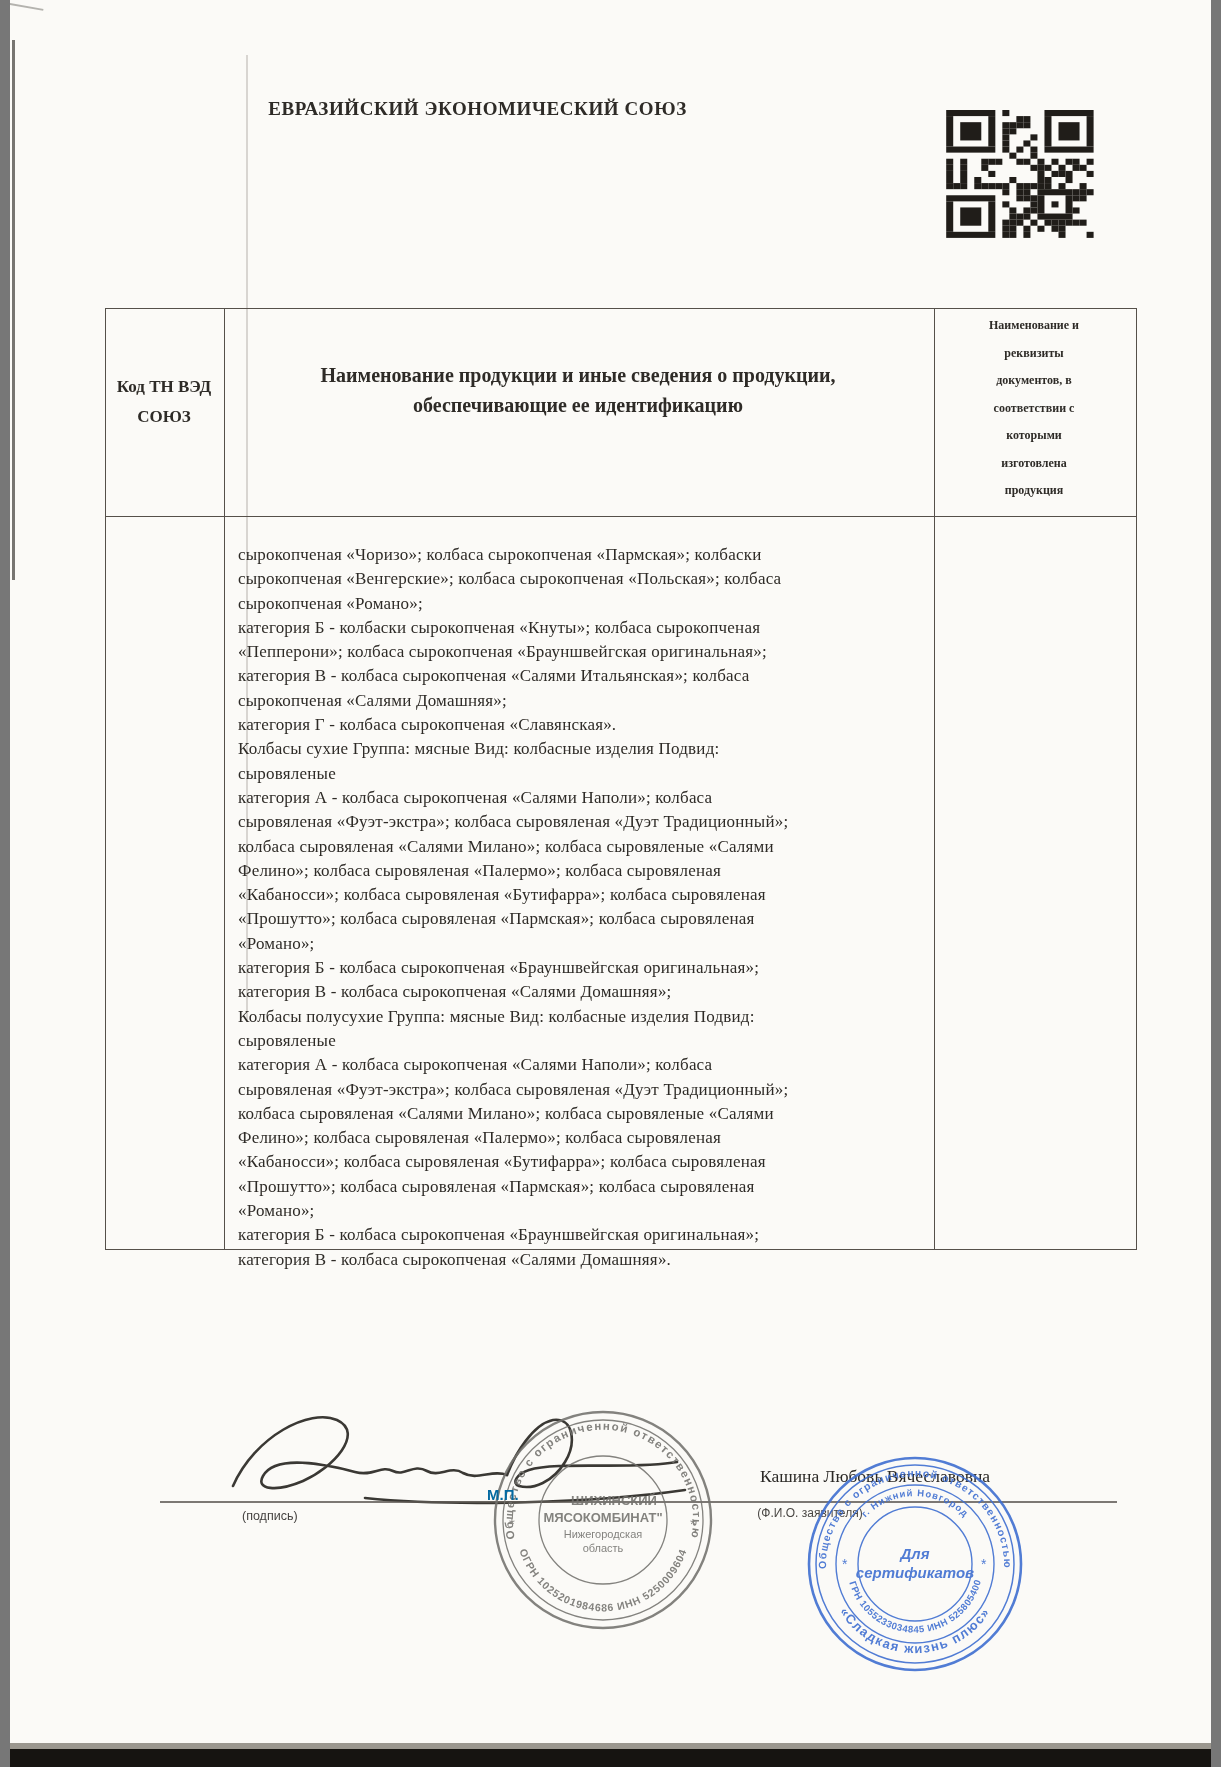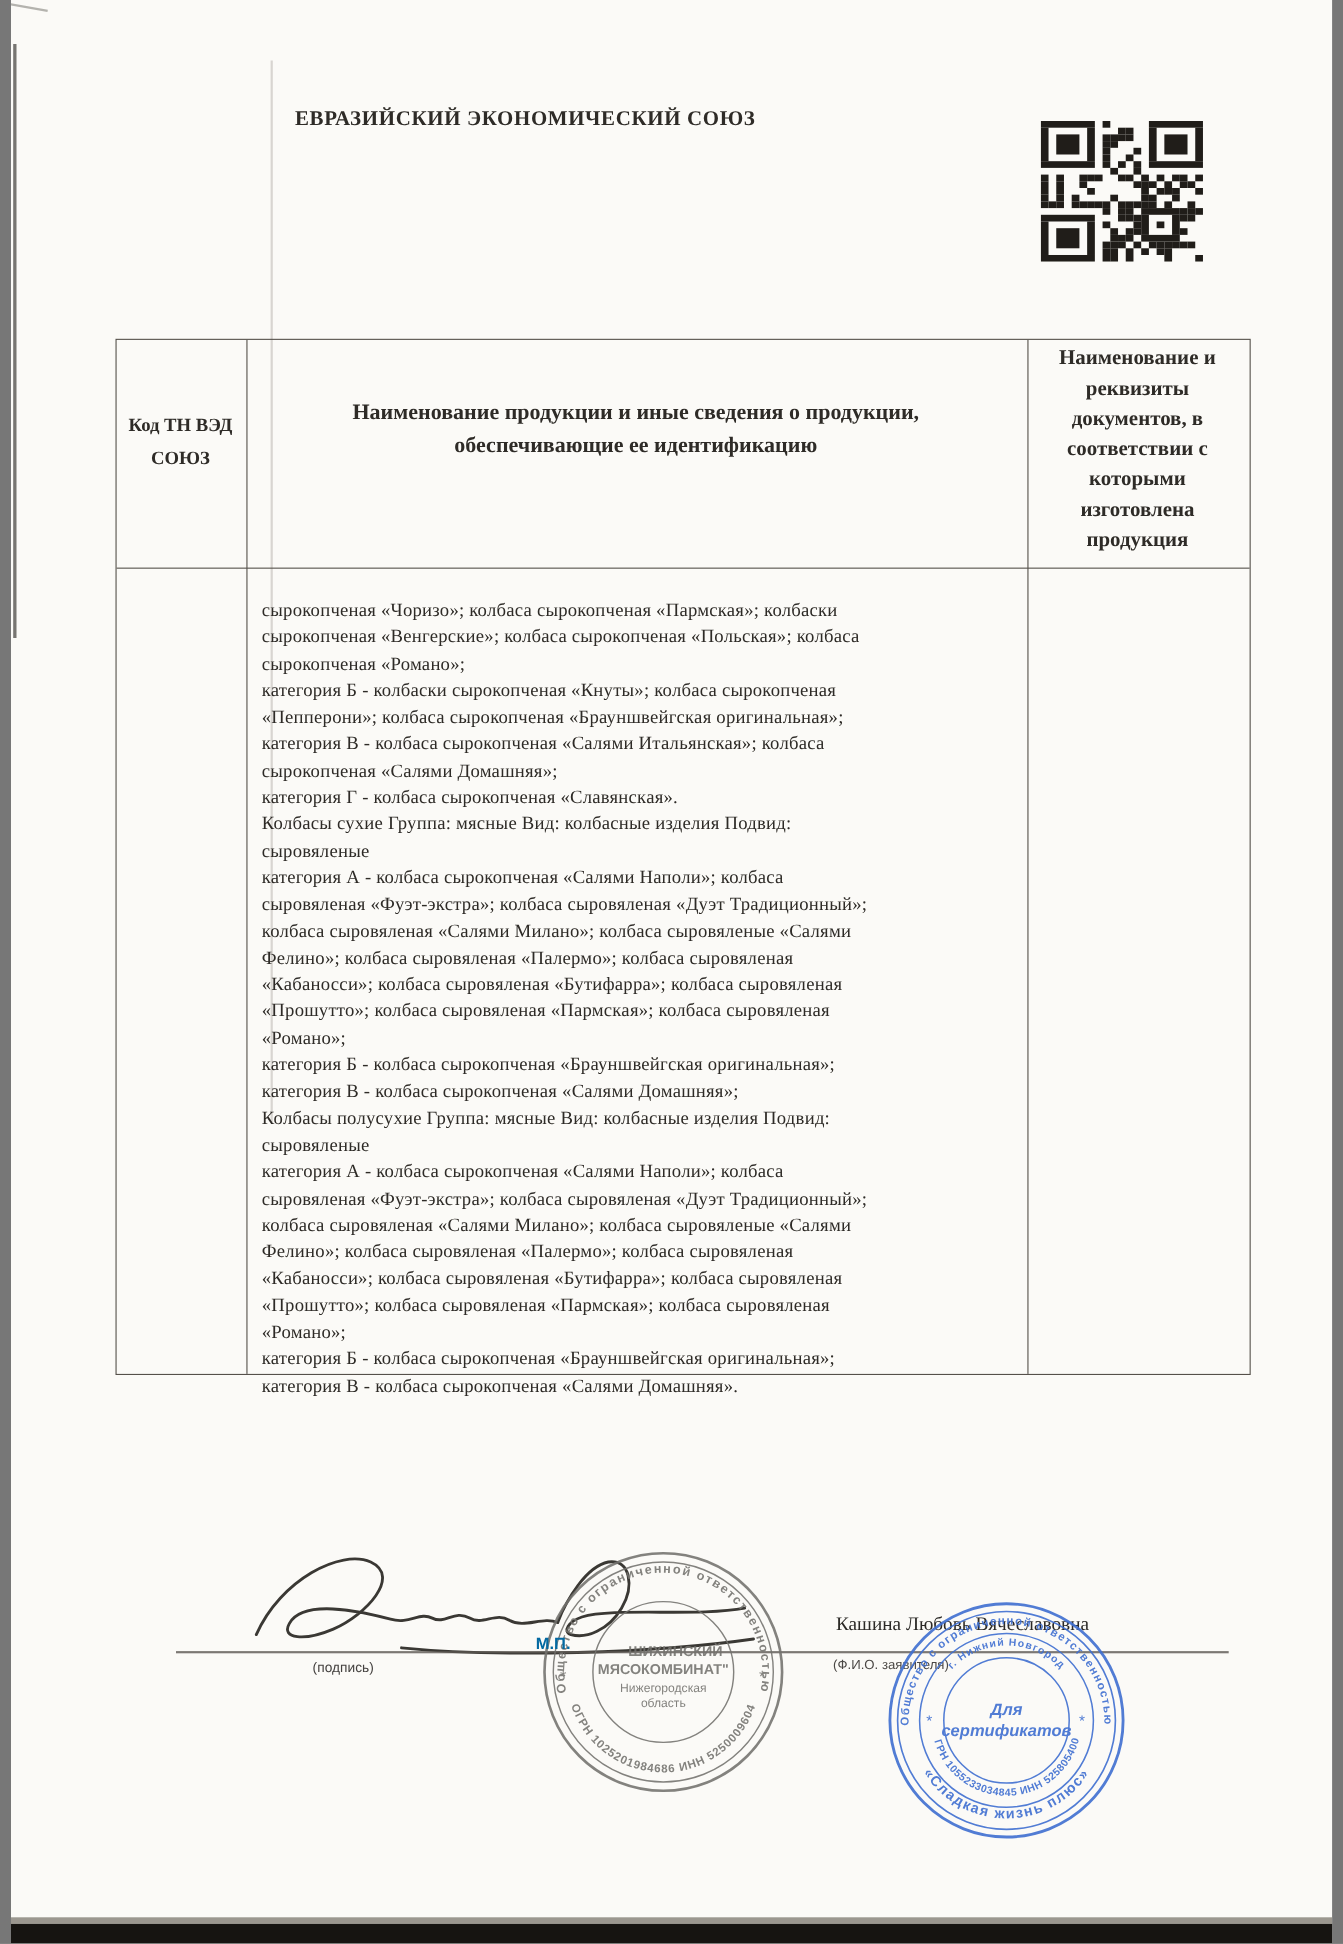--- a/index.html
+++ b/index.html
@@ -23,25 +23,25 @@
   .hdr2{top:146px;font-size:19px;}
   .hdr3{top:187px;font-size:18px;}
   
   .tbl{left:95px;top:308px;width:1030px;height:940px;border:1.6px solid #55504a;}
   .tbl .v1{position:absolute;left:118px;top:0;width:1.4px;height:100%;background:#55504a;}
   .tbl .v2{position:absolute;left:828px;top:0;width:1.4px;height:100%;background:#55504a;}
   .tbl .h1{position:absolute;left:0;top:207px;width:100%;height:1.4px;background:#55504a;}
   .cell{position:absolute;}
   .th1{left:95px;top:372px;width:118px;text-align:center;font-weight:bold;font-size:17px;line-height:30px;}
   .th2{left:213px;top:360px;width:710px;text-align:center;font-weight:bold;font-size:20px;line-height:30px;}
-  .th3{left:923px;top:312px;width:202px;text-align:center;font-weight:bold;font-size:19px;line-height:27.5px;}
+  .th3{left:923px;top:312px;width:202px;text-align:center;font-weight:bold;font-size:12px;line-height:27.5px;}
   .td2{left:228px;top:519px;width:692px;font-size:17px;line-height:24.3px;letter-spacing:.2px;text-align:left;margin-top:24px;}
   
   .sig-line{left:150px;top:1501px;width:957px;height:1.6px;background:rgba(92,88,82,.8);}
-  .sig-cap{left:232px;top:1509px;width:140px;text-align:center;font-family:"Liberation Sans",sans-serif;font-size:12.5px;color:#454240;}
+  .sig-cap{left:232px;top:1509px;width:140px;text-align:left;font-family:"Liberation Sans",sans-serif;font-size:12.5px;color:#454240;}
   .mp{left:477px;top:1486px;font-family:"Liberation Sans",sans-serif;font-size:15px;font-weight:bold;color:#0369a1;z-index:5;}
   .applicant{left:700px;top:1466px;width:330px;text-align:center;font-size:17.5px;color:#2b2926;}
   .applicant-cap{left:700px;top:1506px;width:200px;text-align:center;font-family:"Liberation Sans",sans-serif;font-size:12px;color:#4a4744;}
   .stamp1{left:463px;top:1398px;opacity:.88;}
   .stamp2{left:785px;top:1447px;opacity:.9;}
   .stamp1 text{fill:var(--stamp-gray,#73726e);font-family:"Liberation Sans",sans-serif;}
   .stamp2 text{fill:var(--stamp-blue,#3f6fd1);font-family:"Liberation Sans",sans-serif;}
   .stamp1 circle{stroke:var(--stamp-gray,#73726e);fill:none;}
   .stamp2 circle{stroke:var(--stamp-blue,#3f6fd1);fill:none;}
   .sig-svg{left:205px;top:1406px;}

